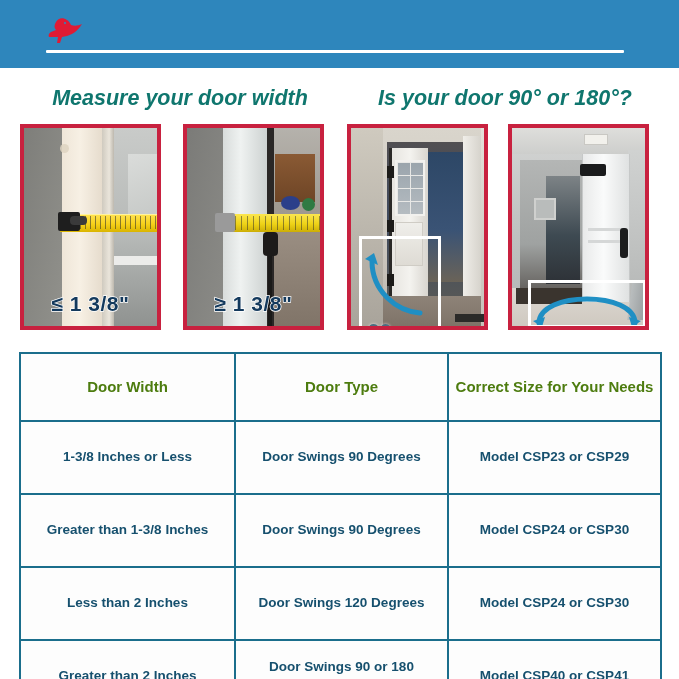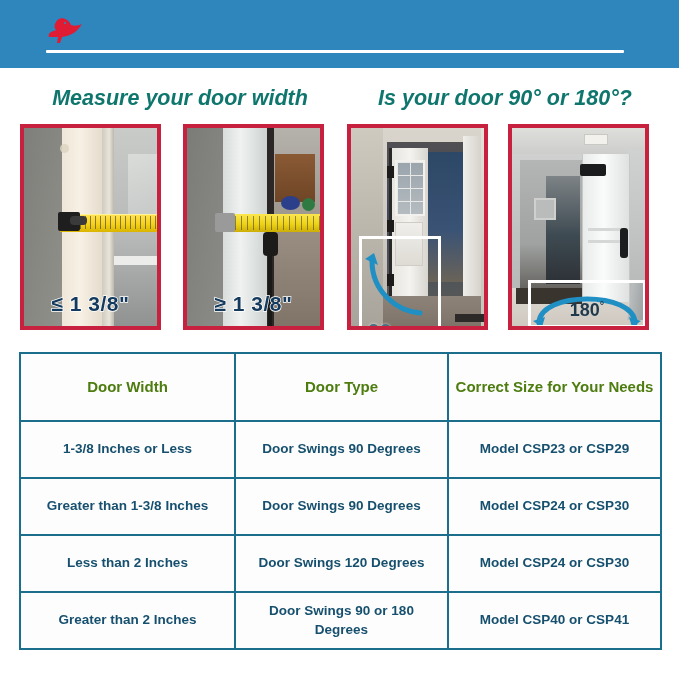--- a/index.html
+++ b/index.html
@@ -392,21 +392,21 @@
     box-sizing: border-box;
   }
   .size-table th {
     height: 68px;
     font-size: 15px;
     font-weight: bold;
     color: #4d7c0f;
     line-height: 1.35;
   }
   .size-table td {
-    height: 57px;
+    height: 73px;
     font-size: 13.5px;
     font-weight: bold;
     color: #16506e;
     line-height: 1.35;
     margin-top: 8px;
   }
   .col-a { width: 215px; }
   .col-b { width: 213px; }
   .col-c { width: 213px; }
 </style>
@@ -511,21 +511,20 @@
       <div class="p4-closer"></div>
       <div class="p4-handle"></div>
       <div class="p4-rail"></div>
 
       <div class="angle-box-180">
         <svg class="arc180" width="112" height="42" viewBox="0 0 112 42" xmlns="http://www.w3.org/2000/svg">
           <path d="M8 40 C8 8 104 8 104 40" stroke="#1f8fc4" stroke-width="5" fill="none" stroke-linecap="round"></path>
           <path d="M2 38 L14 34 L11 44 Z" fill="#1f8fc4"></path>
           <path d="M110 38 L98 34 L101 44 Z" fill="#1f8fc4"></path>
         </svg>
-        <span class="angle-label-180"><span>180</span><sup>°</sup></span>
       </div>
     </div>
   </div>
 
 </div>
 
 <table class="size-table">
   <colgroup>
     <col class="col-a">
       <col class="col-b">

